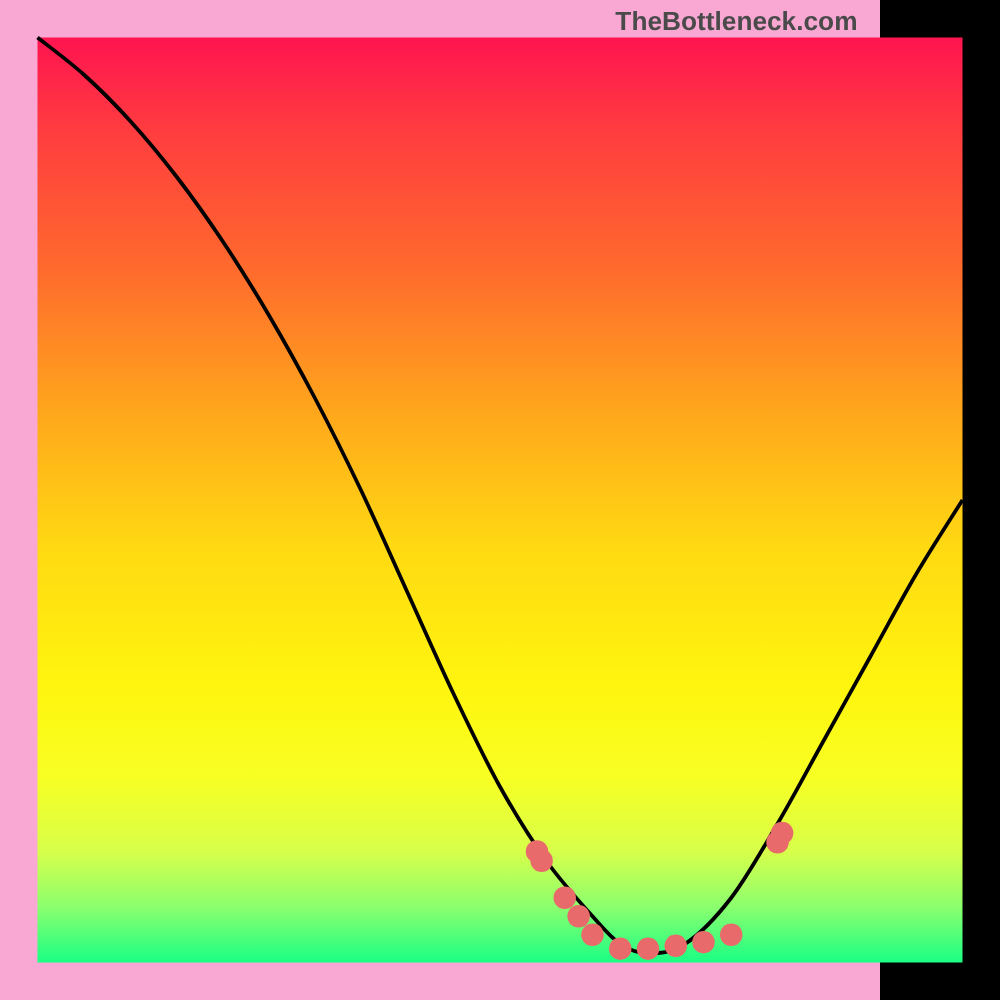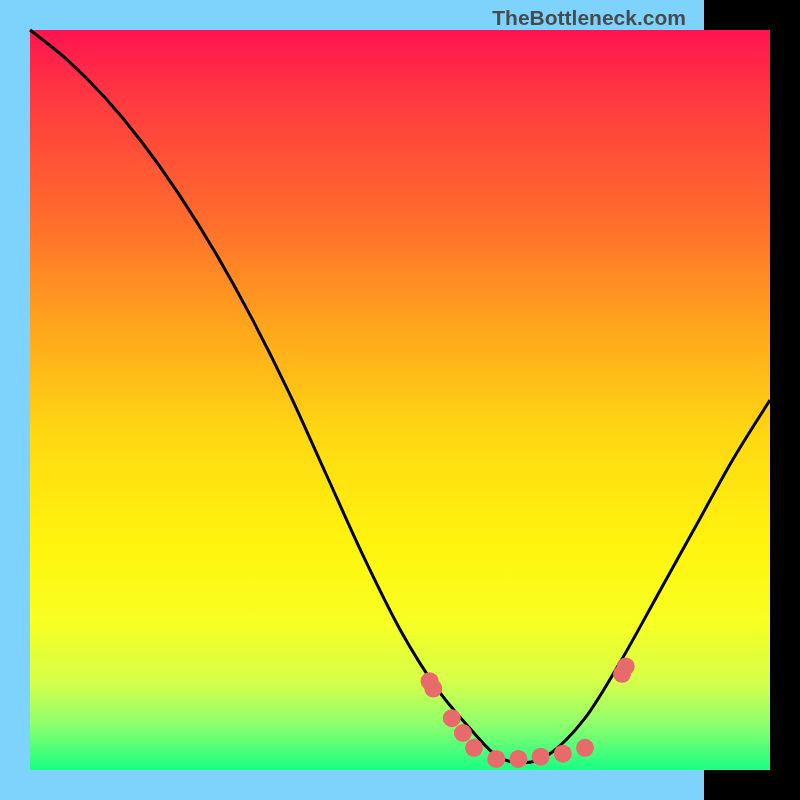--- a/index.html
+++ b/index.html
@@ -8,21 +8,21 @@
     background: #000;
     width: 800px;
     height: 800px;
     overflow: hidden;
     font-family: Arial, sans-serif;
   }
   .container {
     position: relative;
     width: 704px;
     height: 800px;
-    background: #7dd3fc;
+    background: #f9a8d4;
   }
   .watermark {
     position: absolute;
     top: 6px;
     right: 18px;
     color: #4a4a4a;
     font-size: 21px;
     font-weight: bold;
     z-index: 10;
   }

